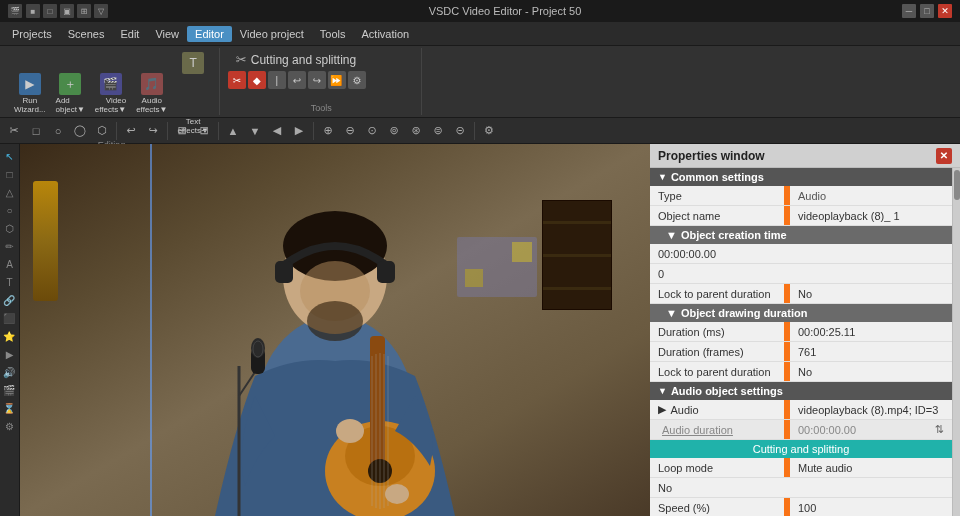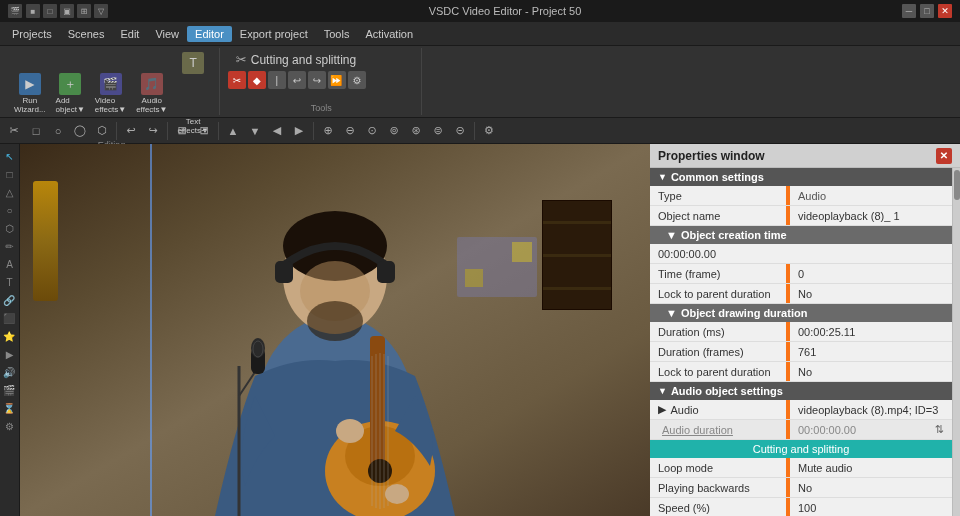--- a/index.html
+++ b/index.html
@@ -264,21 +264,21 @@
 
     .props-row {
       display: flex;
       border-bottom: 1px solid #ddd;
       min-height: 20px;
     }
     .props-label {
       width: 140px;
       min-width: 140px;
       padding: 3px 8px;
-      border-right: 4px solid #f97316;
+      border-right: 6px solid #f97316;
       color: #333;
       display: flex;
       align-items: center;
     }
     .props-value {
       flex: 1;
       padding: 3px 8px;
       color: #333;
       display: flex;
       align-items: center;
@@ -345,40 +345,40 @@
     <div style="width:14px;height:14px;background:#c0392b;border-radius:1px;display:flex;align-items:center;justify-content:center;font-size:9px;cursor:pointer;color:#fff;">✕</div>
   </div>
 </div>
 
 <div class="menu-bar">
   <div class="menu-item">Projects</div>
   <div class="menu-item">Scenes</div>
   <div class="menu-item">Edit</div>
   <div class="menu-item">View</div>
   <div class="menu-item active">Editor</div>
-  <div class="menu-item">Export project</div>
+  <div class="menu-item">Video project</div>
   <div class="menu-item">Tools</div>
   <div class="menu-item">Activation</div>
 </div>
 
 <div class="ribbon">
 
   <div class="ribbon-group">
     <div class="ribbon-buttons">
       <div class="ribbon-btn">
         <div class="btn-icon" style="background:#3a6a9a;">▶</div>
         <span style="font-size:8px;text-align:center;line-height:1.1;">Run<br>Wizard...</span>
       </div>
       <div class="ribbon-btn">
         <div class="btn-icon" style="background:#4a8a4a;">＋</div>
         <span style="font-size:8px;text-align:left;line-height:1.1;">Add<br>object▼</span>
       </div>
       <div class="ribbon-btn">
         <div class="btn-icon" style="background:#4a4a8a;">🎬</div>
-        <span style="font-size:8px;text-align:left;line-height:1.1;">Video<br>effects▼</span>
+        <span style="font-size:8px;text-align:right;line-height:1.1;">Video<br>effects▼</span>
       </div>
       <div class="ribbon-btn">
         <div class="btn-icon" style="background:#8a4a4a;">🎵</div>
         <span style="font-size:8px;text-align:center;line-height:1.1;">Audio<br>effects▼</span>
       </div>
       <div class="ribbon-btn">
         <div class="btn-icon" style="background:#6a6a4a;">T</div>
         <span style="font-size:8px;text-align:center;line-height:1.1;margin-top:42px;">Text<br>effects▼</span>
       </div>
     </div>
@@ -555,21 +555,20 @@
         <div class="props-subsection">
           <span class="arrow">▼</span>
           <span>Object creation time</span>
         </div>
 
         <div class="props-row">
           <div class="props-value">00:00:00.00</div>
         </div>
 
         <div class="props-row">
-          <div class="props-label">Time (frame)</div>
           <div class="props-value">0</div>
         </div>
 
         <div class="props-row">
           <div class="props-label">Lock to parent duration</div>
           <div class="props-value">No</div>
         </div>
 
         <div class="props-subsection">
           <span class="arrow">▼</span>
@@ -615,21 +614,20 @@
         <div class="cutting-splitting-header">
           <span>Cutting and splitting</span>
         </div>
 
         <div class="props-row">
           <div class="props-label">Loop mode</div>
           <div class="props-value">Mute audio</div>
         </div>
 
         <div class="props-row">
-          <div class="props-label">Playing backwards</div>
           <div class="props-value">No</div>
         </div>
 
         <div class="props-row">
           <div class="props-label">Speed (%)</div>
           <div class="props-value">100</div>
         </div>
 
       </div>
 

